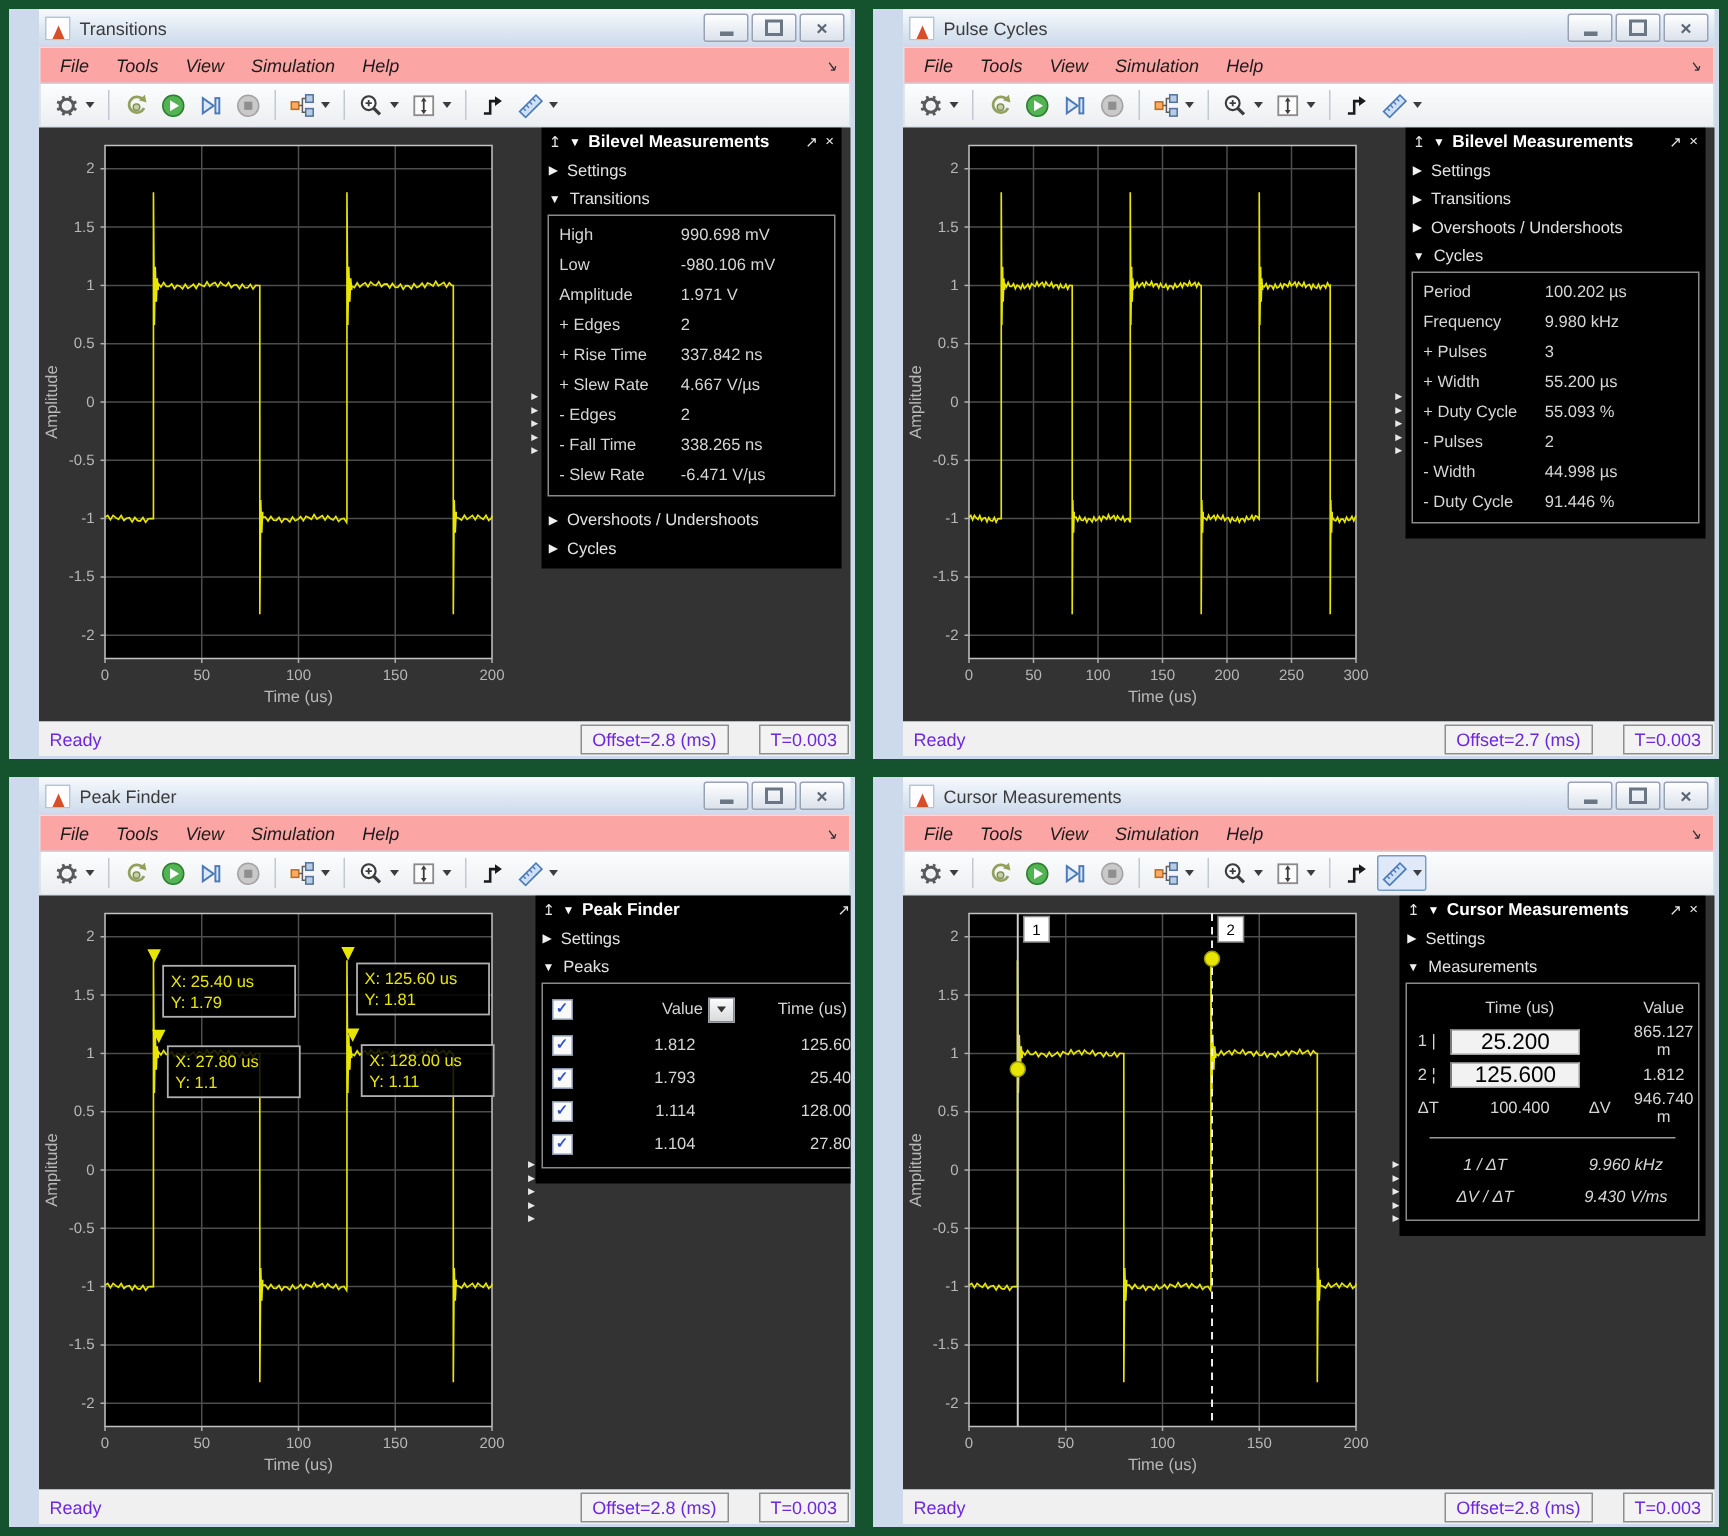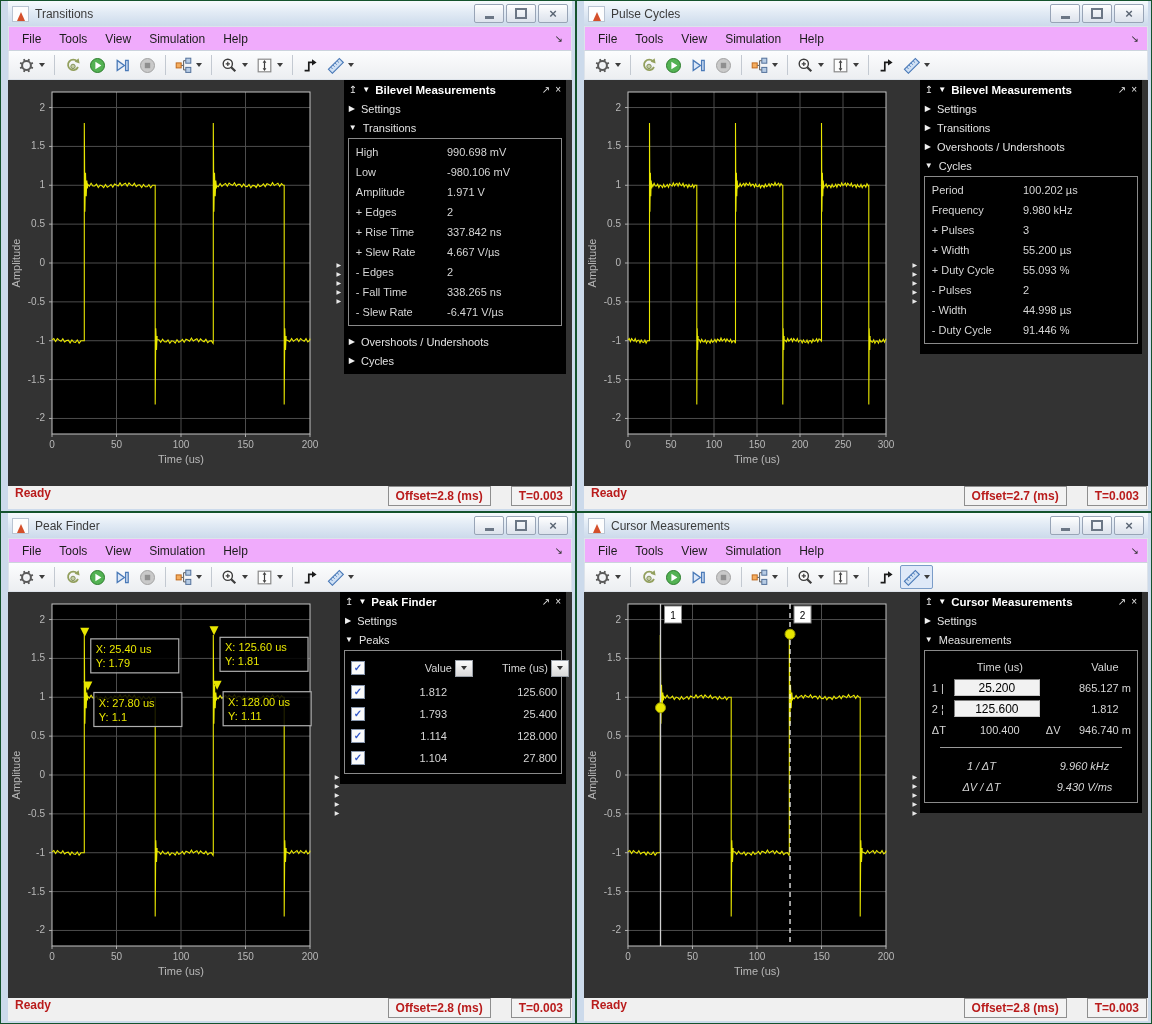--- a/index.html
+++ b/index.html
@@ -1,30 +1,30 @@
 <!DOCTYPE html>
 <html><head>
 <meta charset="utf-8">
 <style>
   html,body{margin:0;padding:0;}
   body{width:1152px;height:1024px;background:#10151c;font-family:"Liberation Sans",sans-serif;overflow:hidden;}
   .grid{display:grid;grid-template-columns:576px 576px;grid-template-rows:512px 512px;}
-  .win{box-sizing:border-box;border:1px solid #14532d;background:#ccdaeb;display:flex;flex-direction:column;padding:0 3px 2px 7px;}
+  .win{box-sizing:border-box;border:6px solid #14532d;background:#ccdaeb;display:flex;flex-direction:column;padding:0 3px 2px 20px;}
   .titlebar{height:25px;display:flex;align-items:center;gap:6px;padding:0 4px;
     background:linear-gradient(#f7fafd,#e2ebf5 45%,#ccdaeb);}
   .mlogo{width:15px;height:14px;background:#fdfdfd;border:1px solid #b9c4d2;display:flex;align-items:flex-end;justify-content:center;}
   .mlogo i{display:block;width:0;height:0;border-left:4px solid transparent;border-right:4px solid transparent;border-bottom:9px solid #d44f2a;}
   .title{font-size:12px;color:#3b3b3b;}
   .winbtns{display:flex;gap:2px;margin-left:auto;}
   .wbtn{width:28px;height:17px;border:1px solid #98a4b6;border-radius:2px;
     background:linear-gradient(#ffffff,#eaeef4 55%,#dde3ec);display:flex;align-items:center;justify-content:center;color:#5b6674;}
   .wbtn .minbar{width:9px;height:3px;background:#6b7685;margin-top:7px;}
   .wbtn .restbox{width:8px;height:7px;border:2px solid #6b7685;}
   .wbtn.close span{font-size:13px;font-weight:bold;line-height:10px;}
-  .menubar{height:23px;display:flex;align-items:center;background:#f0abfc;border:1px solid #dde3ea;border-bottom-color:#ccd4dd;font-size:12px;color:#1c1c1c;padding:0 4px;}
+  .menubar{height:23px;display:flex;align-items:center;background:#fca5a5;border:1px solid #dde3ea;border-bottom-color:#ccd4dd;font-size:12px;color:#1c1c1c;padding:0 4px;font-style:italic;}
   .menu-item{padding:2px 9px;}
   .menu-arrow{margin-left:auto;font-size:10px;color:#333;padding-right:4px;}
   .toolbar{height:28px;display:flex;align-items:center;background:linear-gradient(#fcfdfe,#eceef1);border:1px solid #dde3ea;border-top:none;padding:0 5px;}
   .tsep{width:1px;height:20px;background:#c3c9d1;margin:0 5px;}
   .tbtn{height:22px;display:flex;align-items:center;padding:0 2px;border:1px solid transparent;border-radius:2px;margin:0 1px;}
   .tbtn svg{display:block;}
   .tbtn.pressed{background:#dfe9f8;border-color:#7a9cc8;}
   .caret{width:0;height:0;border-left:3.5px solid transparent;border-right:3.5px solid transparent;border-top:4px solid #3d3d3d;margin-left:4px;}
   .content{flex:1;background:#333333;display:flex;overflow:hidden;}
   .plot-region{flex:1;}
@@ -44,24 +44,24 @@
   .prow{display:grid;grid-template-columns:26px 70px 110px;align-items:center;height:22px;}
   .num{text-align:right;}
   .hcell{display:flex;align-items:center;justify-content:flex-end;gap:3px;}
   .chk{width:12px;height:12px;background:#fafafa;border:1px solid #8896ac;color:#2f55c8;font-size:10px;font-weight:bold;display:flex;align-items:center;justify-content:center;line-height:10px;}
   .ddbtn{width:16px;height:15px;border:1px solid #9aa0a8;background:linear-gradient(#fbfbfb,#d9d9d9);display:inline-flex;align-items:center;justify-content:center;}
   .ddbtn i{width:0;height:0;border-left:3.5px solid transparent;border-right:3.5px solid transparent;border-top:4px solid #333;}
   .ctable{border:1px solid #8a8a8a;margin:1px 4px 6px 4px;padding:5px 3px;}
   .crow{display:grid;grid-template-columns:26px 92px 30px 1fr;align-items:center;min-height:21px;}
   .crow .clabel{padding-left:4px;}
   .crow .cval{text-align:center;}
-  .cinput{width:84px;height:15px;background:#f2f2f2;border:1px solid #7d7d7d;border-right-color:#c8c8c8;border-bottom-color:#c8c8c8;color:#000;font-size:12px;text-align:center;font-family:"Liberation Sans",sans-serif;padding:0;}
+  .cinput{width:84px;height:15px;background:#f2f2f2;border:1px solid #7d7d7d;border-right-color:#c8c8c8;border-bottom-color:#c8c8c8;color:#000;font-size:15px;text-align:center;font-family:"Liberation Sans",sans-serif;padding:0;}
   .cdivider{border-top:1px solid #9a9a9a;margin:7px 12px;}
   .cdrow{display:grid;grid-template-columns:52% 48%;height:21px;align-items:center;text-align:center;font-style:italic;}
-  .statusbar{height:23px;background:#f0f0f0;display:flex;align-items:flex-start;font-size:12px;color:#b91c1c;padding:0 1px;font-weight:bold;}
+  .statusbar{height:23px;background:#f0f0f0;display:flex;align-items:center;font-size:12px;color:#6d28d9;padding:0 1px;}
   .statusbar .ready{padding-left:6px;}
   .statusbar .sp{flex:1;}
   .sbox{border:1px solid #8e8e8e;background:#f3f3f3;height:18px;display:flex;align-items:center;padding:0 7px;margin-left:20px;}
 </style>
 </head>
 <body>
 
 <div class="grid" id="root">
     <div class="win">
       <div class="titlebar">

